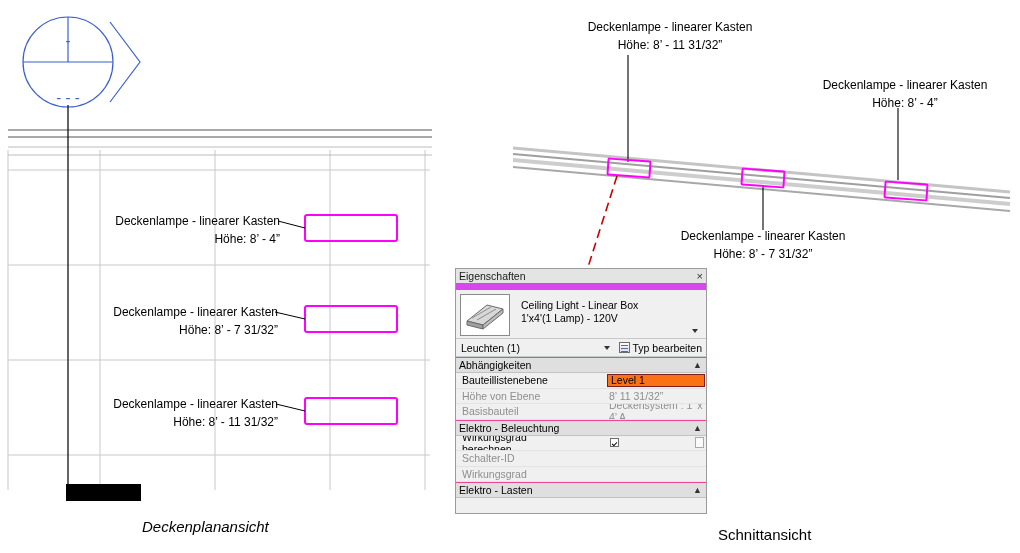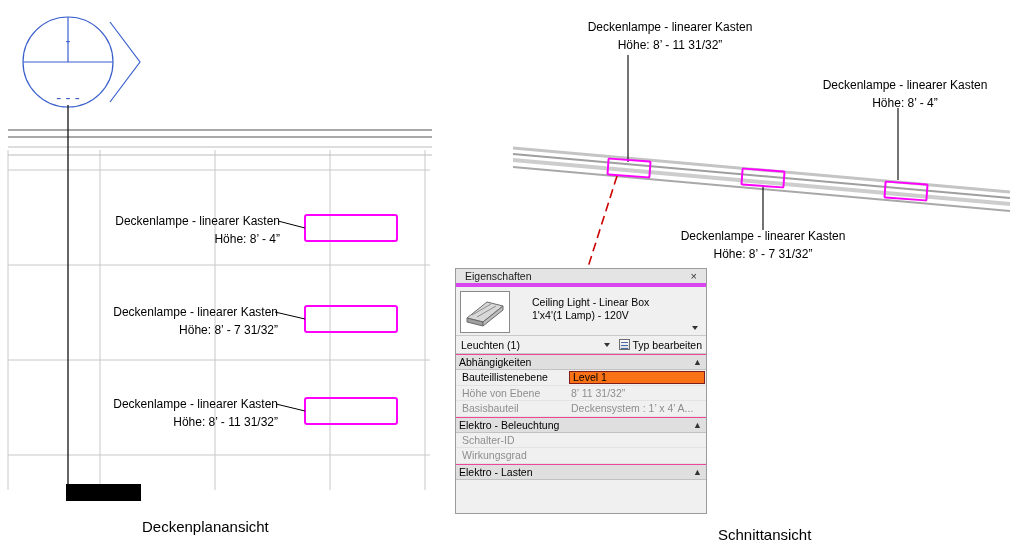--- a/index.html
+++ b/index.html
@@ -29,20 +29,21 @@
 
   .caption {
     position: absolute;
     font-size: 15px;
     color: #000;
     white-space: nowrap;
   }
   .caption-left {
     left: 142px;
     top: 518px;
+    font-style: italic;
   }
   .caption-right {
     left: 718px;
     top: 518px;
     margin-top: 8px;
   }
 
   
   .anno {
     position: absolute;
@@ -64,25 +65,25 @@
     height: 246px;
     background: #f0f0f0;
     border: 1px solid #9b9b9b;
     box-sizing: border-box;
     font-size: 10.5px;
     color: #000;
   }
   .props-title {
     height: 14px;
     background: #e4e4e4;
-    border-bottom: 4px solid #d946ef;
+    border-bottom: 7px solid #d946ef;
     display: flex;
     align-items: center;
     justify-content: space-between;
-    padding: 0 9px;
+    padding: 0 3px;
     font-size: 10.5px;
     color: #1a1a1a;
   }
   .props-close {
     font-size: 11px;
     line-height: 11px;
     color: #333;
     cursor: default;
   }
   .type-box {
@@ -97,21 +98,21 @@
     width: 50px;
     height: 42px;
     border: 1px solid #8a8a8a;
     background: #ffffff;
     box-sizing: border-box;
     position: relative;
     overflow: hidden;
     flex: 0 0 auto;
   }
   .type-text {
-    margin-left: 22px;
+    margin-left: 11px;
     line-height: 13px;
     font-size: 10.5px;
     padding-top: 5px;
     flex: 1 1 auto;
   }
   .type-drop {
     width: 14px;
     align-self: stretch;
     display: flex;
     align-items: flex-end;
@@ -179,20 +180,21 @@
   }
   .grp-caret {
     font-size: 9px;
     color: #333;
   }
   .prow {
     display: flex;
     height: 14.5px;
     align-items: stretch;
     border-bottom: 1px solid #e3e3e3;
+    gap: 38px;
   }
   .pname {
     width: 112px;
     flex: 0 0 112px;
     padding-left: 6px;
     display: flex;
     align-items: center;
     box-sizing: border-box;
     background: #f0f0f0;
     overflow: hidden;
@@ -406,20 +408,27 @@
       <div class="pname dim">Basisbauteil</div>
       <div class="pval dim">Deckensystem : 1’ x 4’ A...</div>
     </div>
 
     <div class="grp-header">
       <span>Elektro - Beleuchtung</span>
       <span class="grp-caret">▲</span>
     </div>
 
     <div class="prow">
+      <div class="pname">Wirkungsgrad berechnen</div>
+      <div class="pval withbtn">
+        <span class="cb"></span>
+        <span class="small-btn"></span>
+      </div>
+    </div>
+    <div class="prow">
       <div class="pname dim">Schalter-ID</div>
       <div class="pval dim"></div>
     </div>
     <div class="prow">
       <div class="pname dim">Wirkungsgrad</div>
       <div class="pval dim"></div>
     </div>
 
     <div class="grp-header">
       <span>Elektro - Lasten</span>

